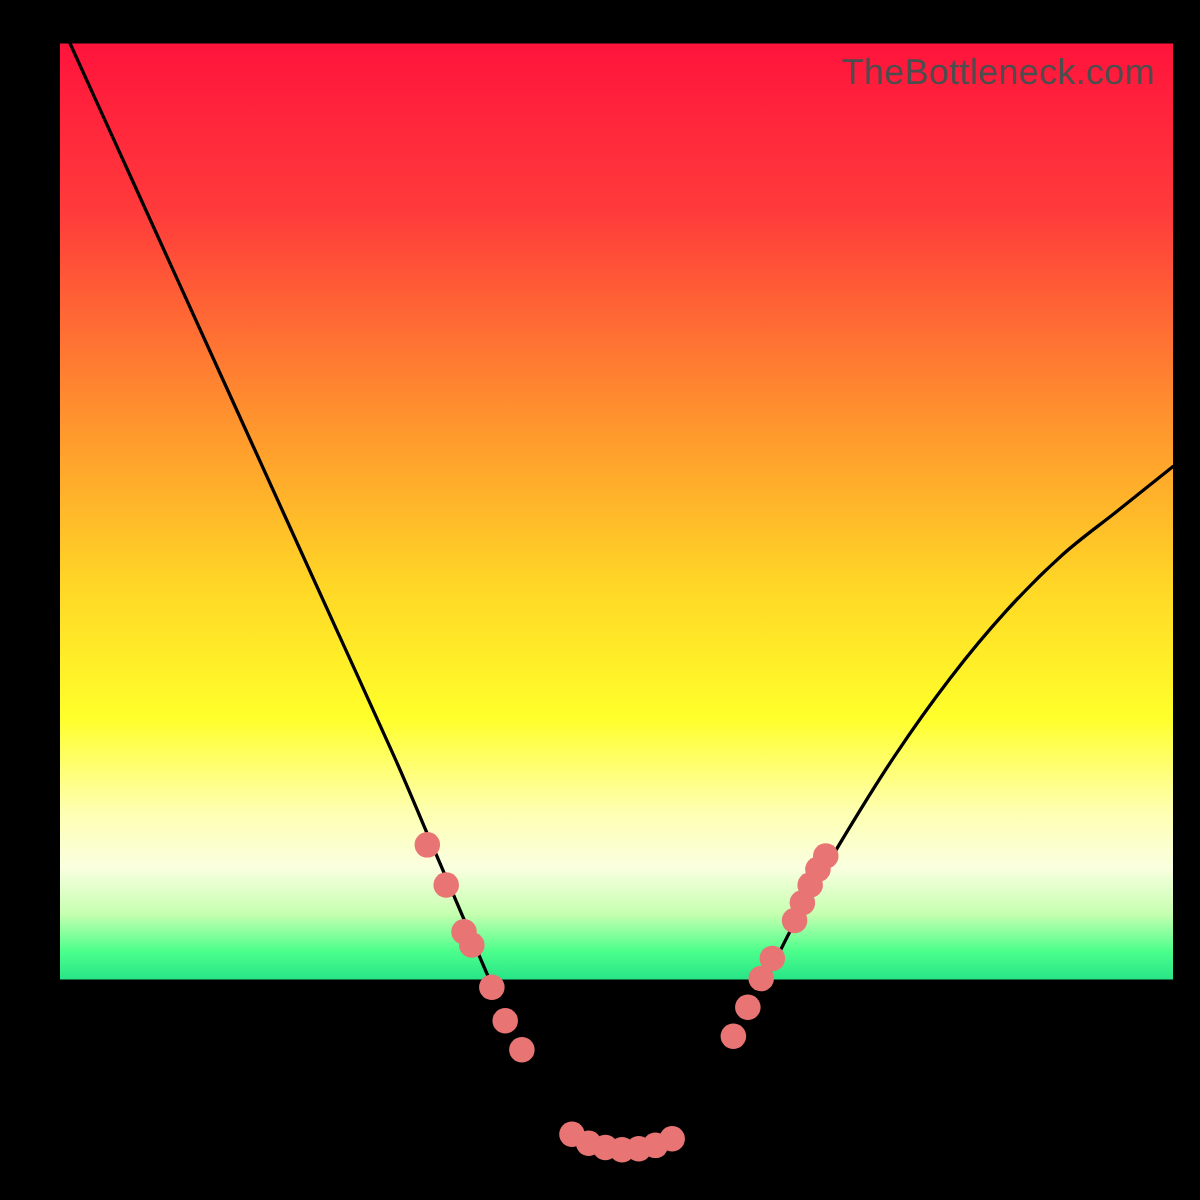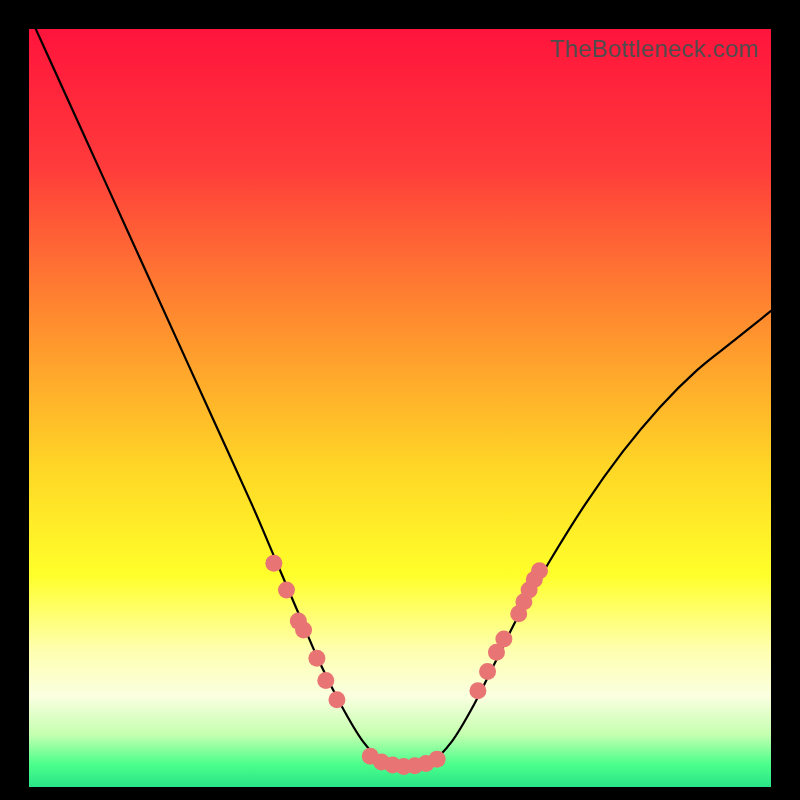--- a/index.html
+++ b/index.html
@@ -12,24 +12,24 @@
     font-family: Arial, Helvetica, sans-serif;
   }
   .outer {
     width: 800px;
     height: 800px;
     background: #000;
     position: relative;
   }
   .plot {
     position: absolute;
-    left: 29px;
+    left: 40px;
     top: 29px;
     width: 742px;
-    height: 758px;
+    height: 624px;
     
   }
   .watermark {
     position: absolute;
     top: 6px;
     right: 12px;
     font-size: 24px;
     font-weight: 500;
     color: #4d4d4d;
     letter-spacing: 0.2px;

